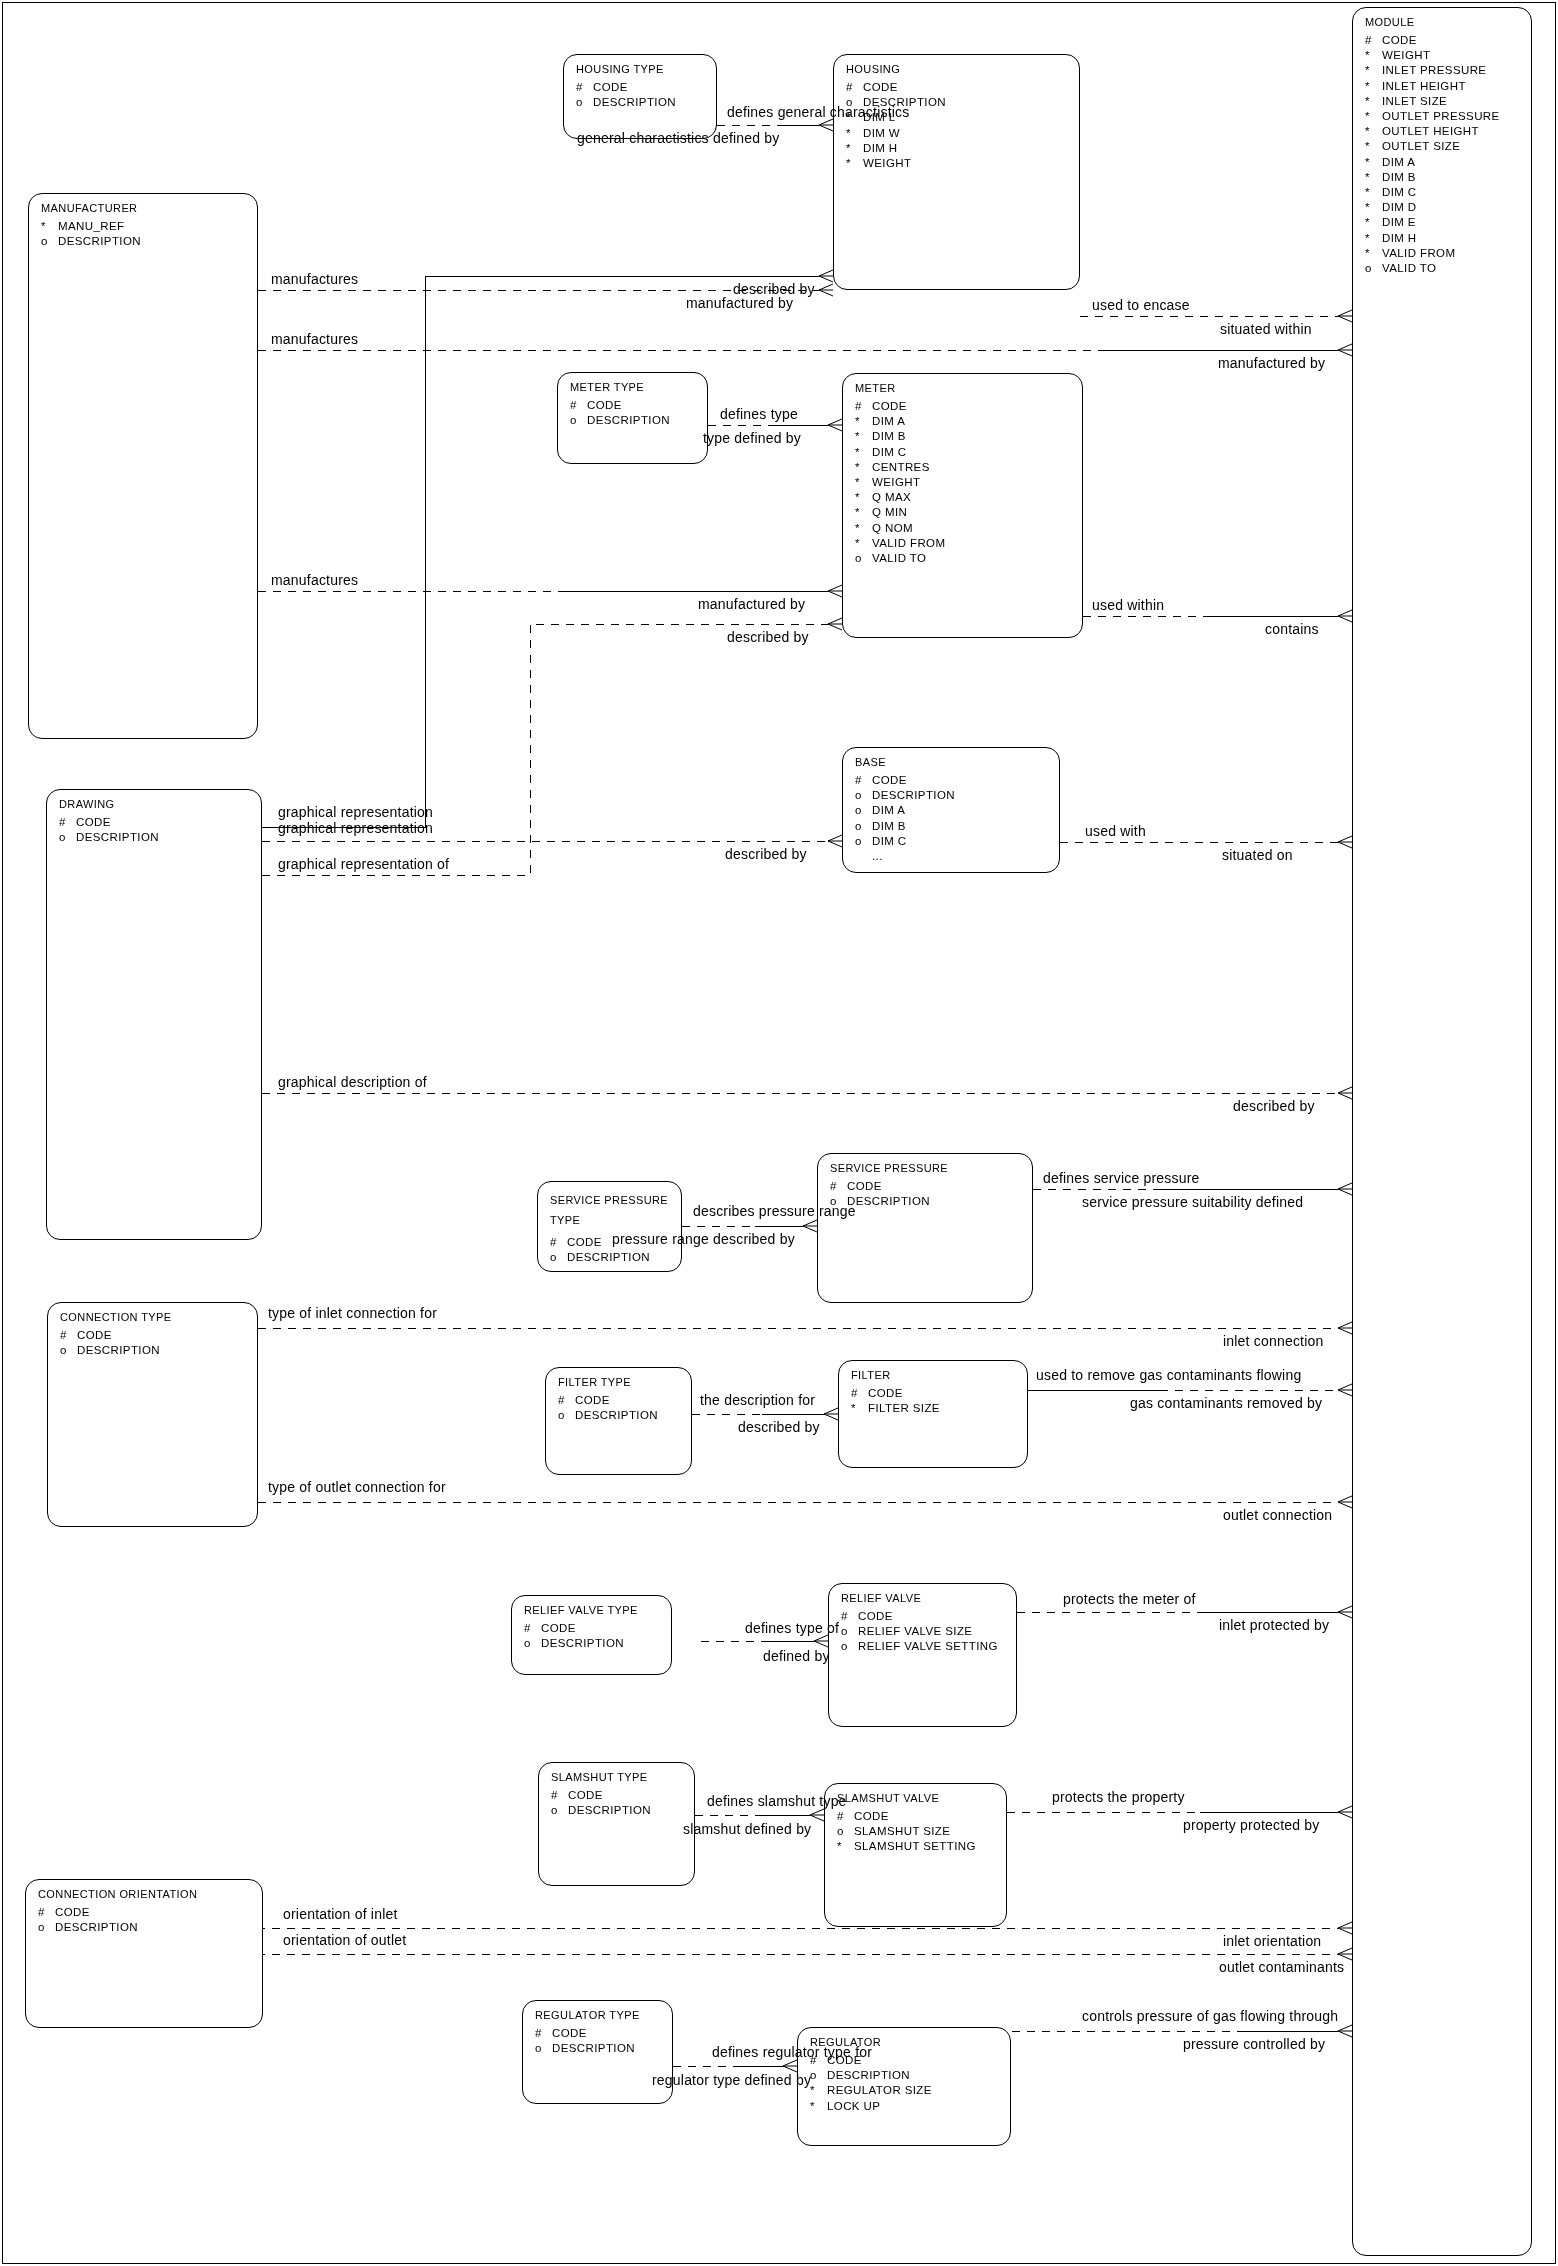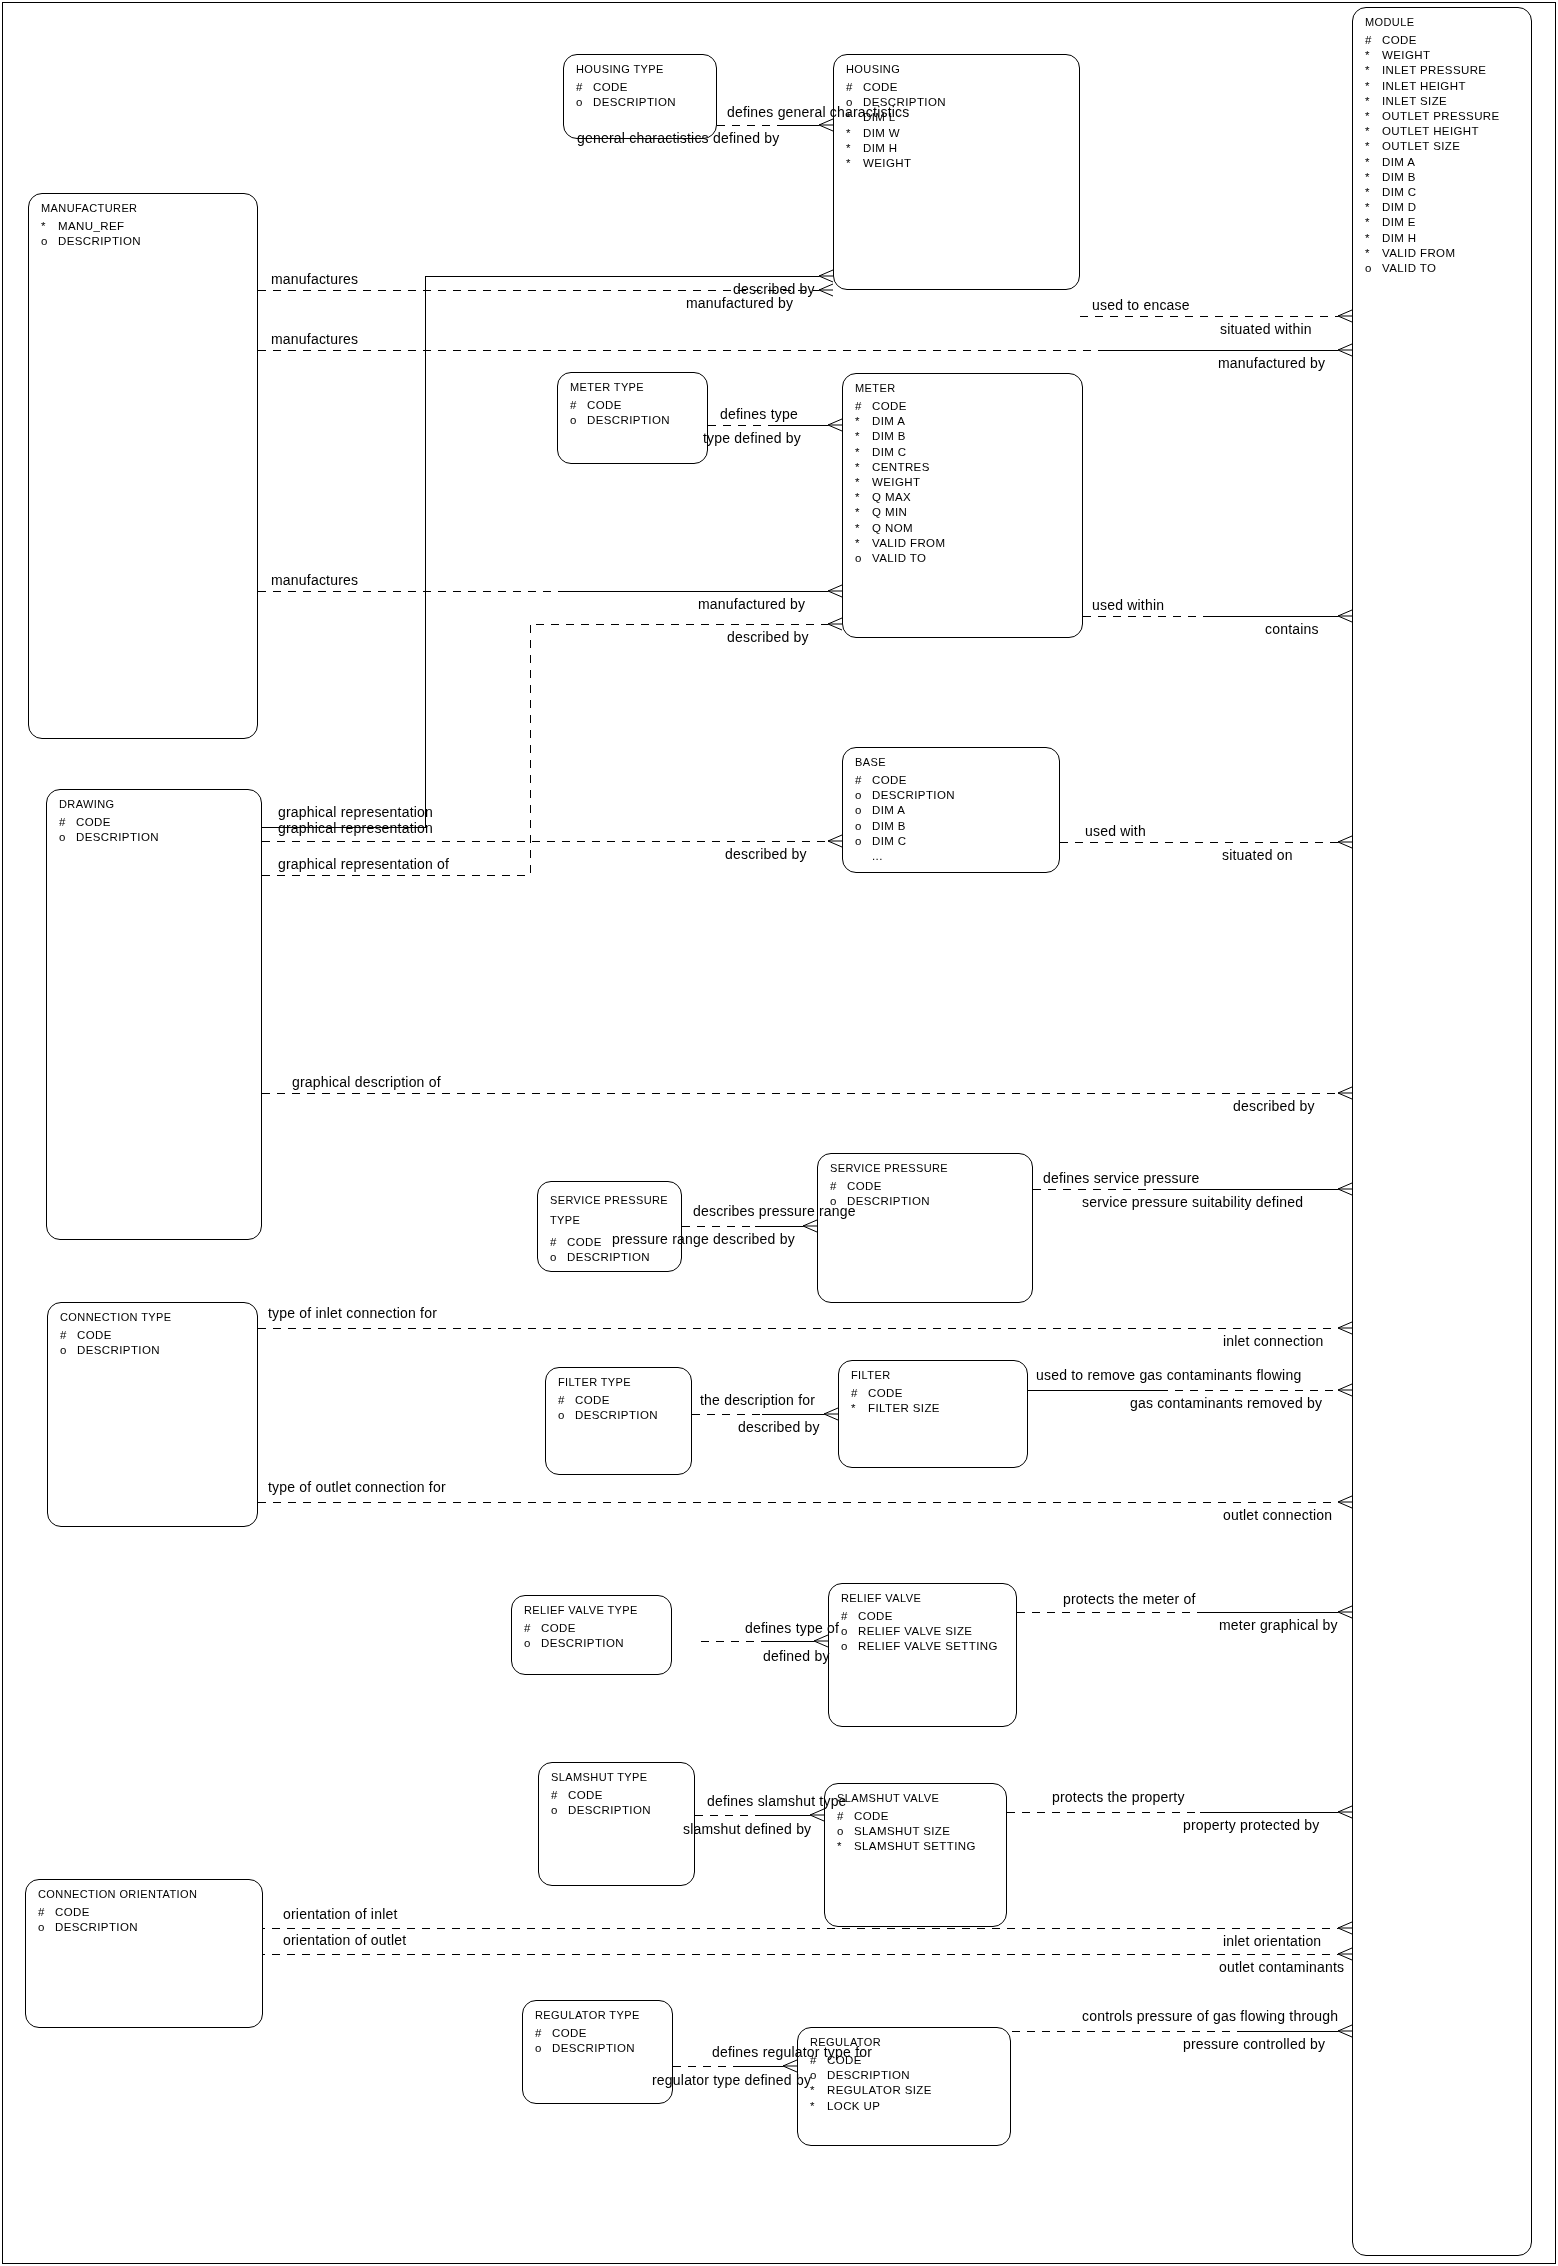--- a/index.html
+++ b/index.html
@@ -321,21 +321,21 @@
 
 <div class="rl" style="left:1092px;top:597px">used within</div>
 <div class="rl" style="left:1265px;top:621px">contains</div>
 
 <div class="rl" style="left:278px;top:820px">graphical representation</div>
 <div class="rl" style="left:725px;top:846px">described by</div>
 
 <div class="rl" style="left:1085px;top:823px">used with</div>
 <div class="rl" style="left:1222px;top:847px">situated on</div>
 
-<div class="rl" style="left:292px;top:1074px">graphical description of</div>
+<div class="rl" style="left:278px;top:1074px">graphical description of</div>
 <div class="rl" style="left:1233px;top:1098px">described by</div>
 
 <div class="rl" style="left:693px;top:1203px">describes pressure range</div>
 <div class="rl" style="left:612px;top:1231px">pressure range described by</div>
 
 <div class="rl" style="left:1043px;top:1170px">defines service pressure</div>
 <div class="rl" style="left:1082px;top:1194px">service pressure suitability defined</div>
 
 <div class="rl" style="left:268px;top:1305px">type of inlet connection for</div>
 <div class="rl" style="left:1223px;top:1333px">inlet connection</div>
@@ -346,21 +346,21 @@
 <div class="rl" style="left:1036px;top:1367px">used to remove gas contaminants flowing</div>
 <div class="rl" style="left:1130px;top:1395px">gas contaminants removed by</div>
 
 <div class="rl" style="left:268px;top:1479px">type of outlet connection for</div>
 <div class="rl" style="left:1223px;top:1507px">outlet connection</div>
 
 <div class="rl" style="left:745px;top:1620px">defines type of</div>
 <div class="rl" style="left:763px;top:1648px">defined by</div>
 
 <div class="rl" style="left:1063px;top:1591px">protects the meter of</div>
-<div class="rl" style="left:1219px;top:1617px">meter graphical by</div>
+<div class="rl" style="left:1219px;top:1617px">inlet protected by</div>
 
 <div class="rl" style="left:707px;top:1793px">defines slamshut type</div>
 <div class="rl" style="left:683px;top:1821px">slamshut defined by</div>
 
 <div class="rl" style="left:1052px;top:1789px">protects the property</div>
 <div class="rl" style="left:1183px;top:1817px">property protected by</div>
 
 <div class="rl" style="left:283px;top:1906px">orientation of inlet</div>
 <div class="rl" style="left:1223px;top:1933px">inlet orientation</div>
 

